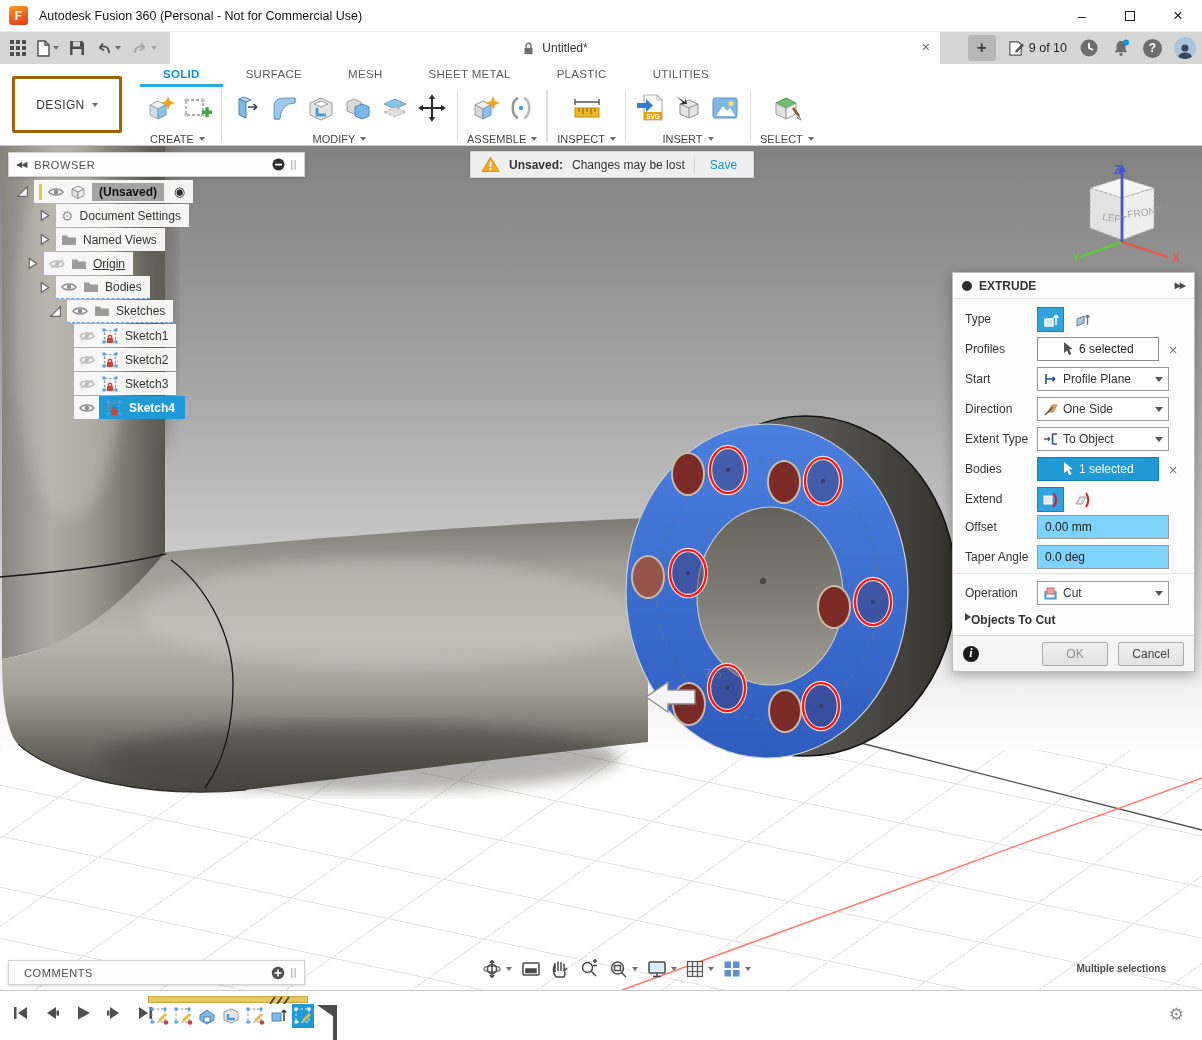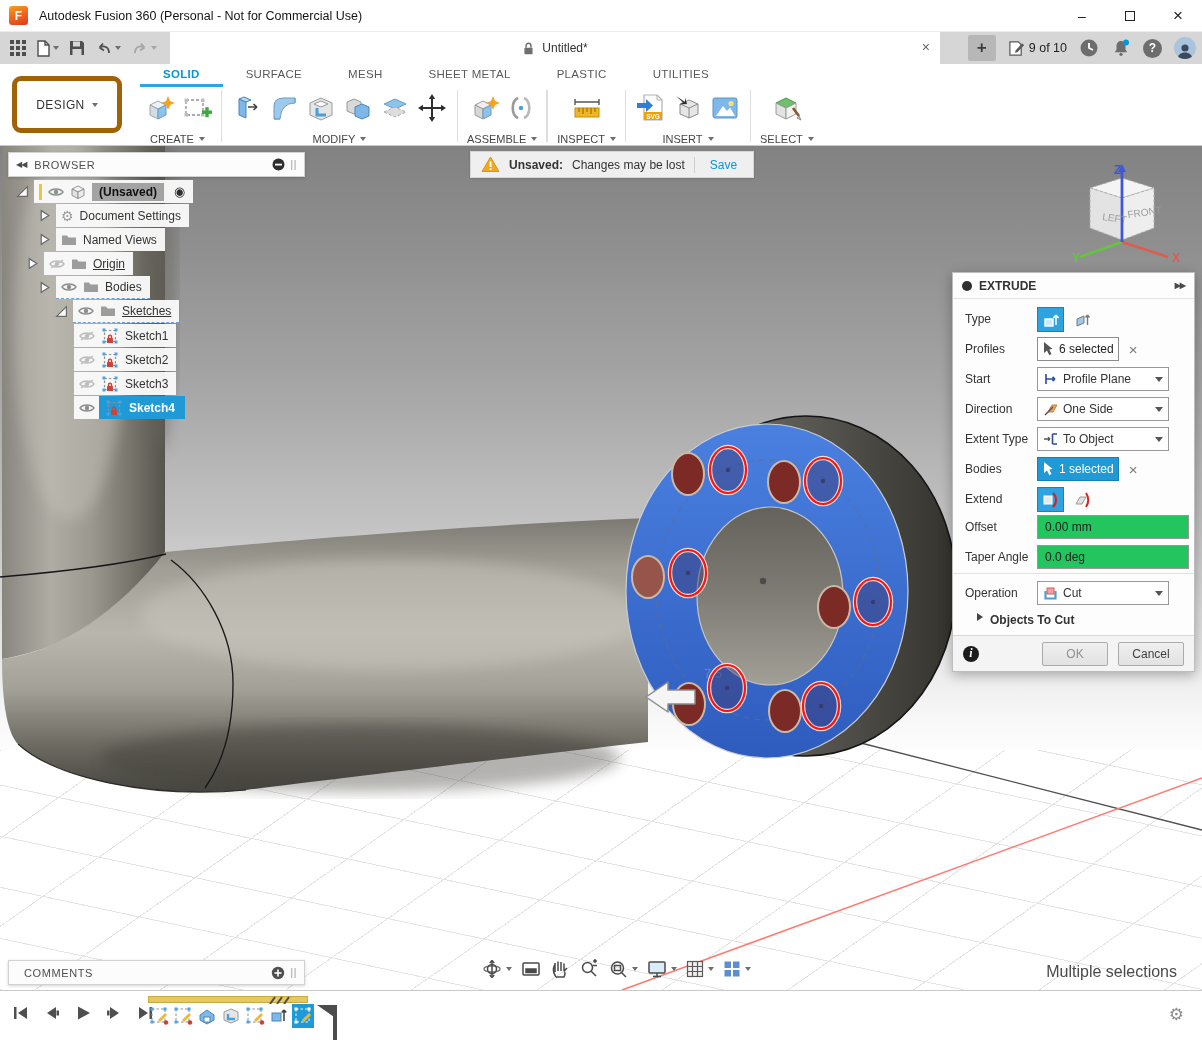--- a/index.html
+++ b/index.html
@@ -27,21 +27,21 @@
   .doctab .closex{position:absolute;right:10px;top:7px;color:#666;font-size:14px;}
   .qat-right{position:absolute;right:6px;top:0;height:32px;display:flex;align-items:center;gap:12px;}
   .plusbtn{width:28px;height:26px;background:#b7b7b7;color:#3c3c3c;font-size:17px;font-weight:bold;
            display:flex;align-items:center;justify-content:center;border-radius:2px;}
   .verbadge{display:flex;align-items:center;gap:4px;color:#222;font-size:12.5px;}
   .circbtn{width:19px;height:19px;border-radius:50%;background:#6d6d6d;color:#fff;display:flex;align-items:center;justify-content:center;font-weight:bold;font-size:12px;}
   .avatar{width:22px;height:22px;border-radius:50%;background:#aac4de;overflow:hidden;display:flex;align-items:flex-end;justify-content:center;}
 
   
   .ribbon{position:absolute;left:0;top:64px;width:1202px;height:82px;background:#fff;border-bottom:1px solid #c9c9c9;}
-  .design-btn{position:absolute;left:12px;top:12px;width:110px;height:57px;border:5px solid #a16207;border-radius:9px;
+  .design-btn{position:absolute;left:12px;top:12px;width:110px;height:57px;border:3px solid #a16207;border-radius:2px;
               display:flex;align-items:center;justify-content:center;gap:5px;font-size:12px;color:#333;letter-spacing:.4px;}
   .rtabs{position:absolute;left:140px;top:0;height:23px;display:flex;}
   .rtab{padding:4px 23px 2px;font-size:11.5px;color:#5a5a5a;letter-spacing:.3px;border-bottom:3px solid transparent;}
   .rtab.active{color:#0696d7;font-weight:bold;border-bottom:3px solid #2aa7e0;}
   .rtools{position:absolute;left:134px;top:25px;display:flex;align-items:flex-start;}
   .rgroup{display:flex;flex-direction:column;align-items:center;padding:0 9px;}
   .rg-icons{display:flex;align-items:center;gap:5px;height:38px;}
   .rg-label{font-size:11px;color:#464646;margin-top:6px;display:flex;align-items:center;gap:3px;}
   .rsep{width:1px;height:52px;background:#dedede;margin-top:1px;}
 
@@ -81,44 +81,44 @@
        box-shadow:0 3px 12px rgba(0,0,0,.3);font-size:12px;}
   .dlg-h{height:26px;border-bottom:1px solid #e2e2e2;display:flex;align-items:center;gap:7px;padding:0 9px;font-weight:bold;color:#333;}
   .dot{width:10px;height:10px;border-radius:50%;background:#2e2e2e;}
   .dlg-h .sp{flex:1;}
   .drow{position:absolute;left:0;width:100%;height:28px;}
   .dlab{position:absolute;left:12px;top:7px;color:#333;}
   .dctl{position:absolute;left:84px;top:2px;display:flex;align-items:center;}
   .dsel{width:132px;height:24px;border:1px solid #989898;background:#fff;display:flex;align-items:center;gap:5px;padding:0 5px;}
   .dsel .sp{flex:1;}
   .scaret{width:0;height:0;border-left:4px solid transparent;border-right:4px solid transparent;border-top:5px solid #555;}
-  .dinp{width:152px;height:24px;border:1px solid #989898;background:#22c55e;display:flex;align-items:center;padding:0 7px;color:#222;}
-  .selbtn{height:24px;border:1px solid #8d8d8d;background:#fff;display:flex;align-items:center;gap:5px;padding:0 4px;color:#222;}
+  .dinp{width:132px;height:24px;border:1px solid #989898;background:#7dd3fc;display:flex;align-items:center;padding:0 7px;color:#222;}
+  .selbtn{height:24px;border:1px solid #8d8d8d;background:#fff;display:flex;align-items:center;gap:5px;padding:0 24px;color:#222;}
   .selbtn.on{background:#1f9ad6;border-color:#1680b5;color:#fff;}
   .clrx{color:#777;font-size:15px;margin-left:10px;}
   .tbtn{width:27px;height:25px;border:1px solid transparent;display:flex;align-items:center;justify-content:center;margin-right:5px;}
   .tbtn.on{background:#2fa3e0;border-color:#1c7fbf;}
   .dsep{position:absolute;left:0;width:100%;border-top:1px solid #e2e2e2;}
-  .otc{position:absolute;left:24px;display:flex;align-items:flex-start;gap:7px;font-weight:bold;color:#333;}
+  .otc{position:absolute;left:12px;display:flex;align-items:flex-start;font-weight:bold;color:#333;}
   .tri-r{width:0;height:0;border-top:4.5px solid transparent;border-bottom:4.5px solid transparent;border-left:6px solid #444;}
   .dfoot{position:absolute;left:0;bottom:0;width:100%;height:36px;border-top:1px solid #d8d8d8;background:#f4f4f4;
          display:flex;align-items:center;padding:0 10px;gap:10px;}
   .infoc{width:16px;height:16px;border-radius:50%;background:#1c1c1c;color:#fff;display:flex;align-items:center;justify-content:center;
          font-family:"Liberation Serif",serif;font-style:italic;font-weight:bold;font-size:12px;}
   .dbtn{width:66px;height:24px;border:1px solid #ababab;background:linear-gradient(#efefef,#e2e2e2);
         display:flex;align-items:center;justify-content:center;border-radius:2px;color:#3f3f3f;}
   .dbtn.dim{color:#909090;}
   .dfoot .sp{flex:1;}
 
   
   .navbar{position:absolute;left:479px;top:810px;display:flex;align-items:center;gap:3px;}
   .navbtn{display:flex;align-items:center;gap:2px;padding:3px 3px;}
 
   
-  .statussel{position:absolute;right:25px;top:817px;font-weight:normal;color:#4a4a4a;font-size:16px;}
+  .statussel{position:absolute;right:36px;top:817px;font-weight:bold;color:#4a4a4a;font-size:10px;}
 
   
   .bottombar{position:absolute;left:0;top:990px;width:1202px;height:50px;background:#fff;border-top:1px solid #c9c9c9;}
   .playback{position:absolute;left:12px;top:13px;display:flex;gap:13px;align-items:center;}
   .tlwrap{position:absolute;left:148px;top:5px;}
   .tlbar{width:160px;height:7px;background:#e5c864;border:1px solid #c9aa3f;position:relative;}
   .tlicons{display:flex;align-items:flex-start;gap:2px;margin-top:1px;}
   .tlic{width:22px;height:24px;display:flex;align-items:center;justify-content:center;}
   .tlic.sel{background:#1f9ad6;}
   .gearbtn{position:absolute;right:18px;top:13px;color:#8f8f8f;font-size:17px;}
@@ -632,21 +632,21 @@
           <svg class="ic" width="16" height="10">
               <use href="#i-eye"></use>
             </svg>
           <svg class="ic" width="16" height="12">
               <use href="#i-folder"></use>
             </svg>
           <span>Bodies</span>
         </div>
       </div>
 
-      <div class="brow" style="left:55px;top:154px;text-decoration:underline;">
+      <div class="brow" style="left:49px;top:154px;">
         <svg class="bexp">
             <use href="#i-tri-o"></use>
           </svg>
         <div class="bchip dashedsel">
           <svg class="ic" width="16" height="10">
               <use href="#i-eye"></use>
             </svg>
           <svg class="ic" width="16" height="12">
               <use href="#i-folder"></use>
             </svg>

